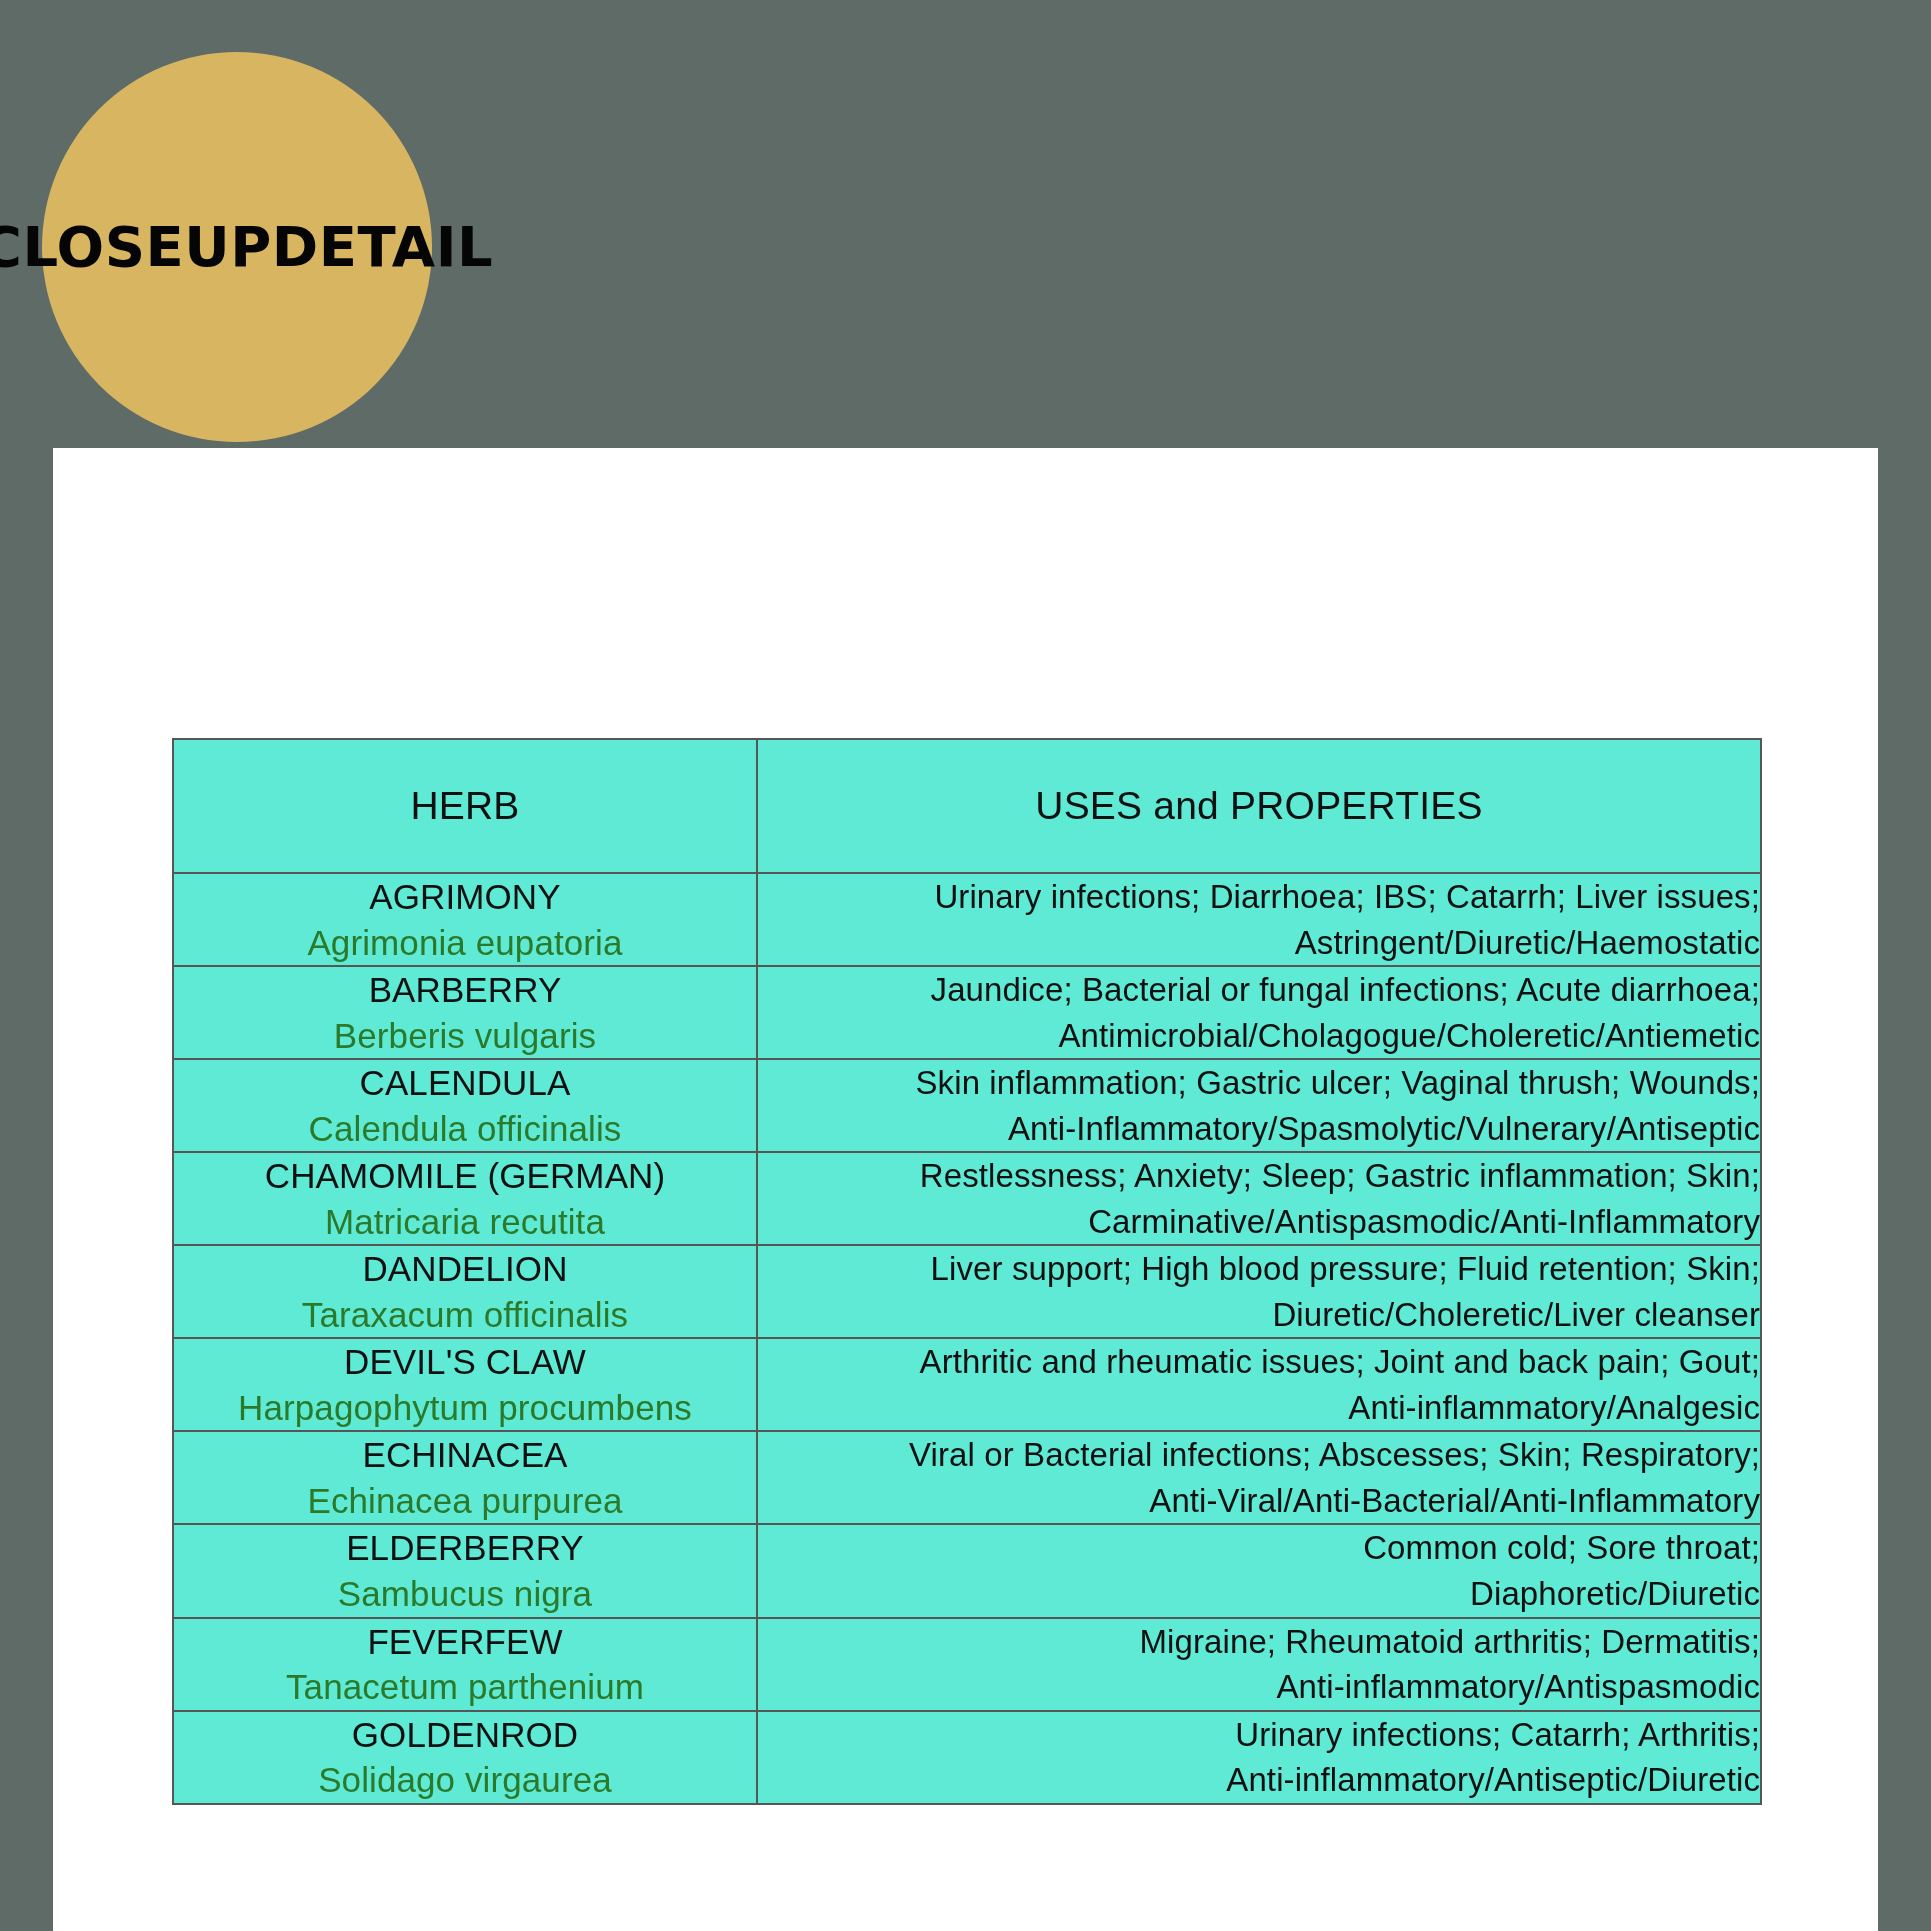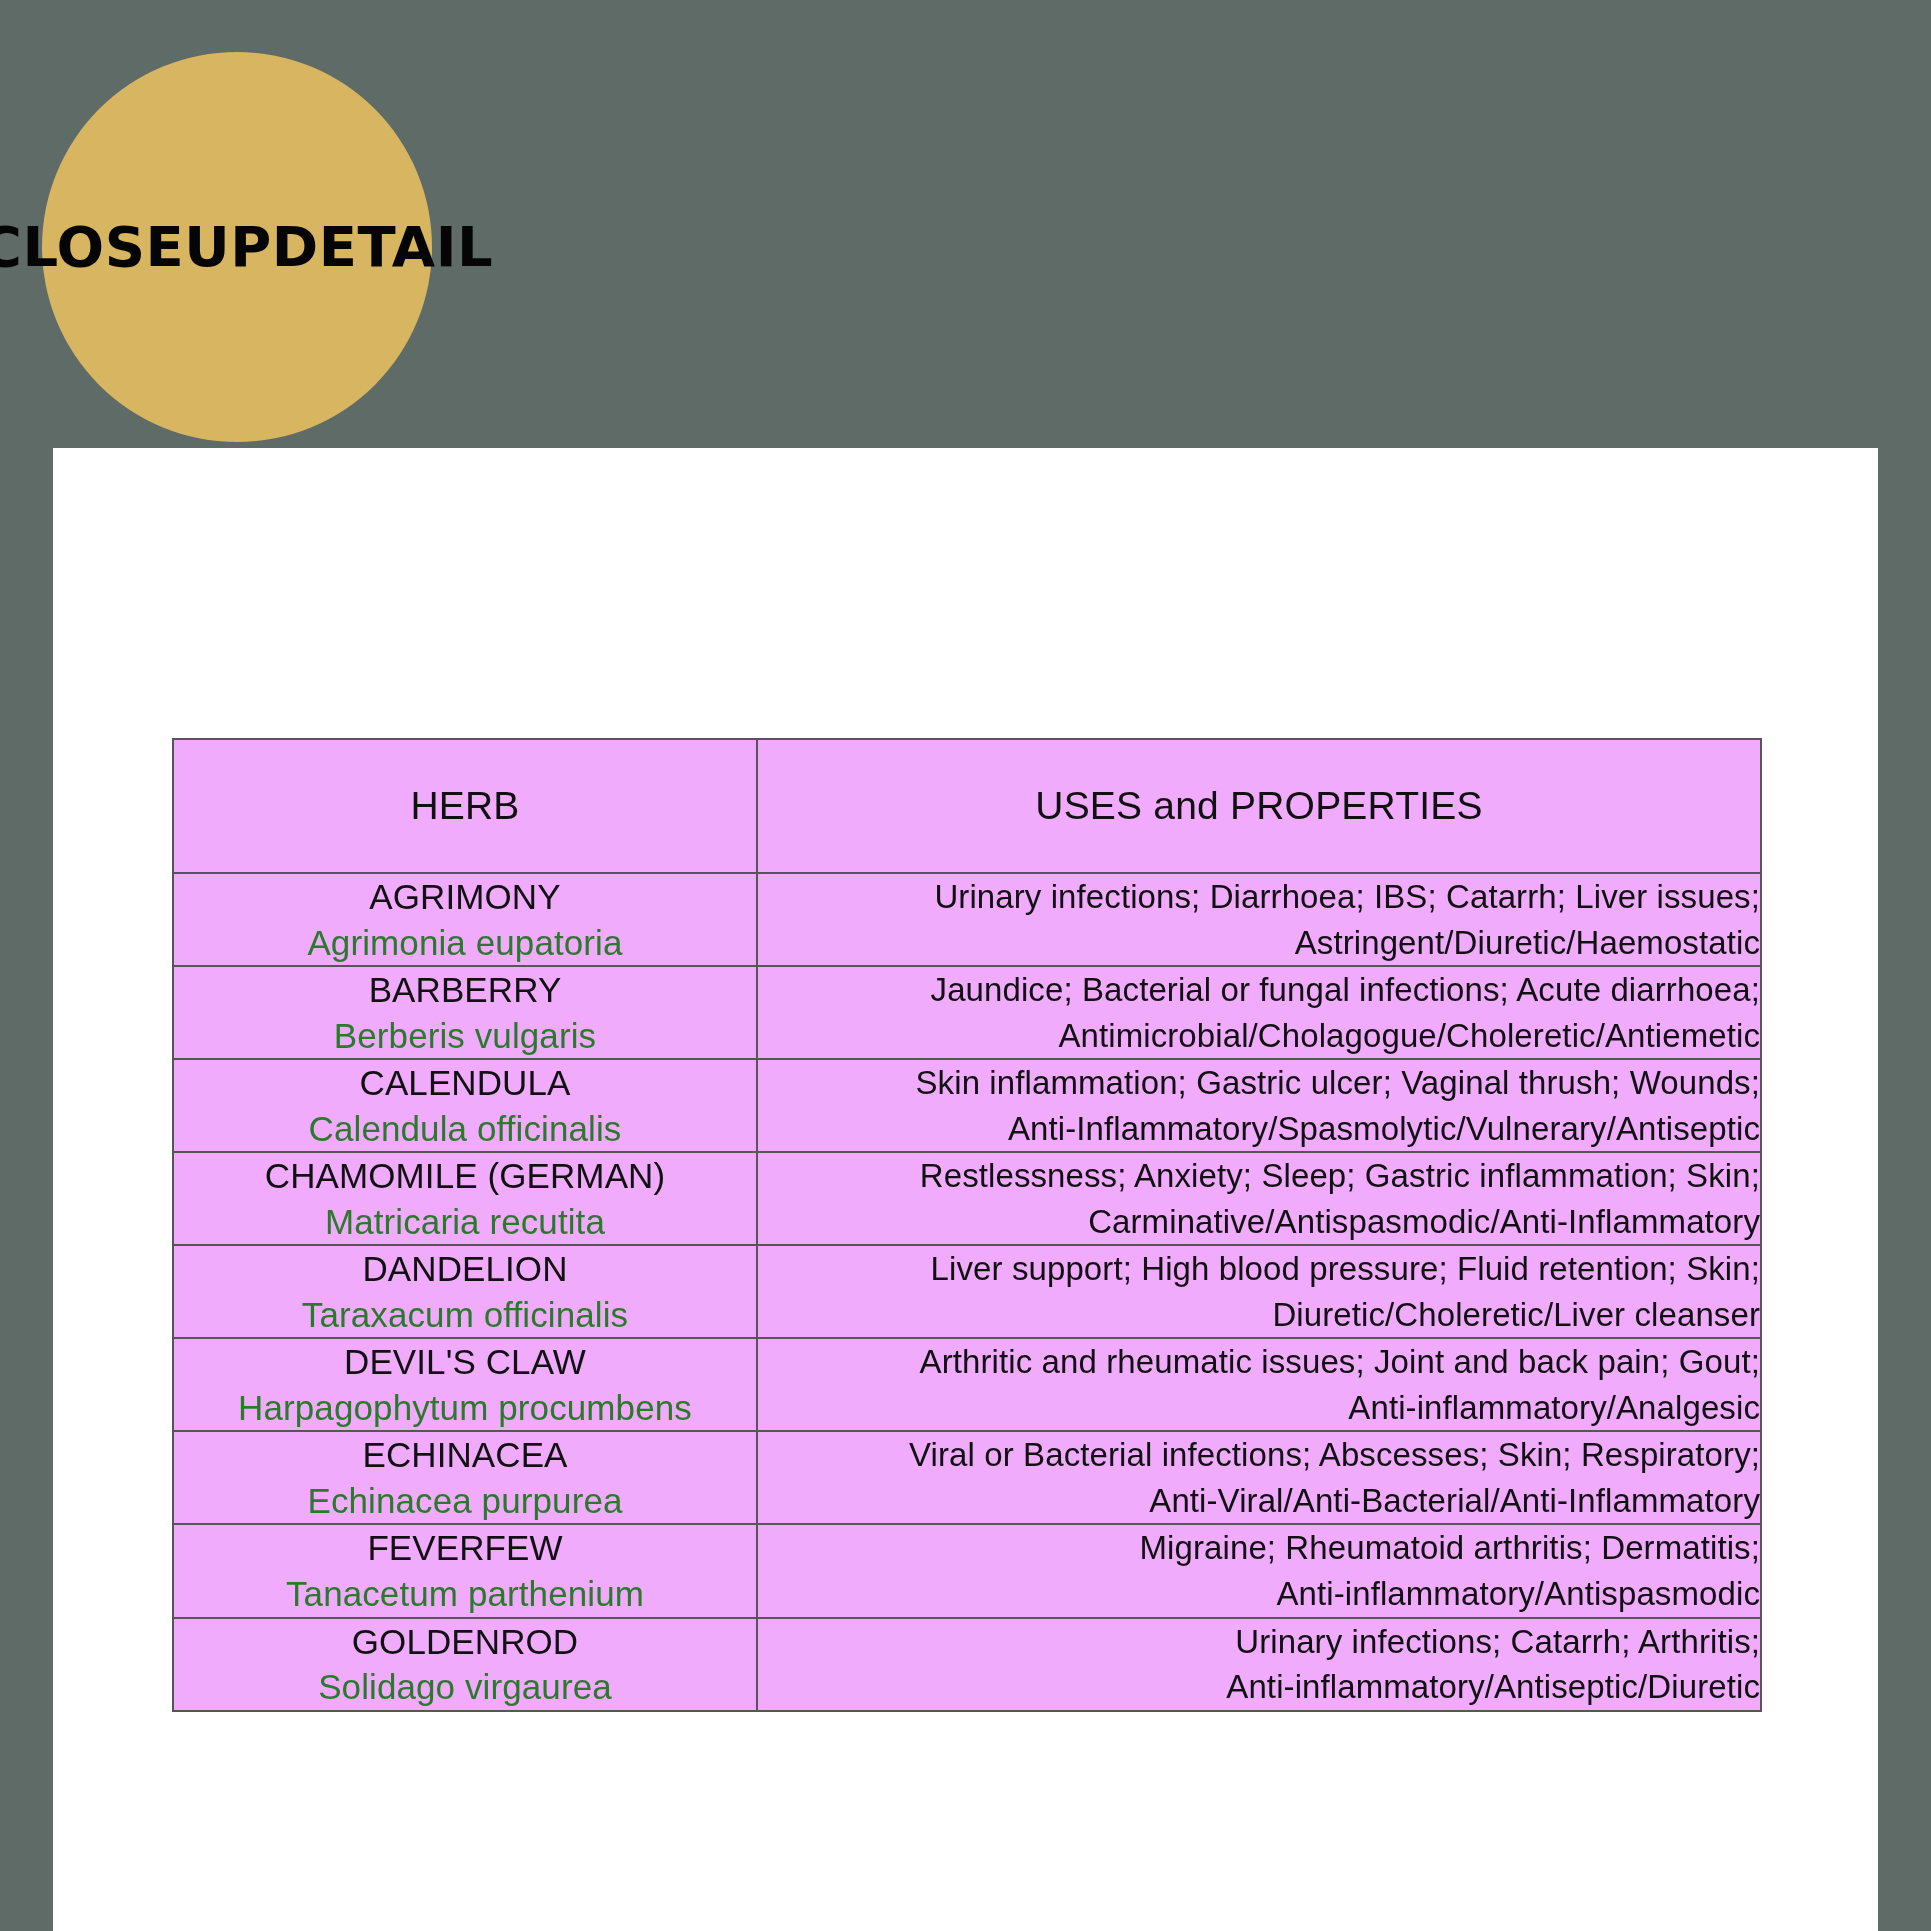--- a/index.html
+++ b/index.html
@@ -60,21 +60,21 @@
     table-layout: fixed;
   }
   #herb-table col.c-herb  { width: 584px; }
   #herb-table col.c-uses  { width: 1004px; }
 
   #herb-table th,
   #herb-table td {
     border: 2.9px solid #565656;
     padding: 0;
     vertical-align: middle;
-    background: #f0abfc;
+    background: #5eead4;
   }
 
   thead th {
     height: 132px;
     font-weight: 400;
     font-size: 39px;
     color: #111111;
     letter-spacing: 0.2px;
   }
   thead th.hdr-herb   { text-align: center; }
@@ -228,20 +228,30 @@
               <span class="herb-common">ECHINACEA</span>
               <span class="herb-latin">Echinacea purpurea</span>
             </td>
             <td class="cell-uses">
               <span class="uses-line">Viral or Bacterial infections; Abscesses; Skin; Respiratory;</span>
               <span class="uses-line">Anti-Viral/Anti-Bacterial/Anti-Inflammatory</span>
             </td>
           </tr>
           <tr>
             <td class="cell-herb">
+              <span class="herb-common">ELDERBERRY</span>
+              <span class="herb-latin">Sambucus nigra</span>
+            </td>
+            <td class="cell-uses">
+              <span class="uses-line">Common cold; Sore throat;</span>
+              <span class="uses-line">Diaphoretic/Diuretic</span>
+            </td>
+          </tr>
+          <tr>
+            <td class="cell-herb">
               <span class="herb-common">FEVERFEW</span>
               <span class="herb-latin">Tanacetum parthenium</span>
             </td>
             <td class="cell-uses">
               <span class="uses-line">Migraine; Rheumatoid arthritis; Dermatitis;</span>
               <span class="uses-line">Anti-inflammatory/Antispasmodic</span>
             </td>
           </tr>
           <tr>
             <td class="cell-herb">

